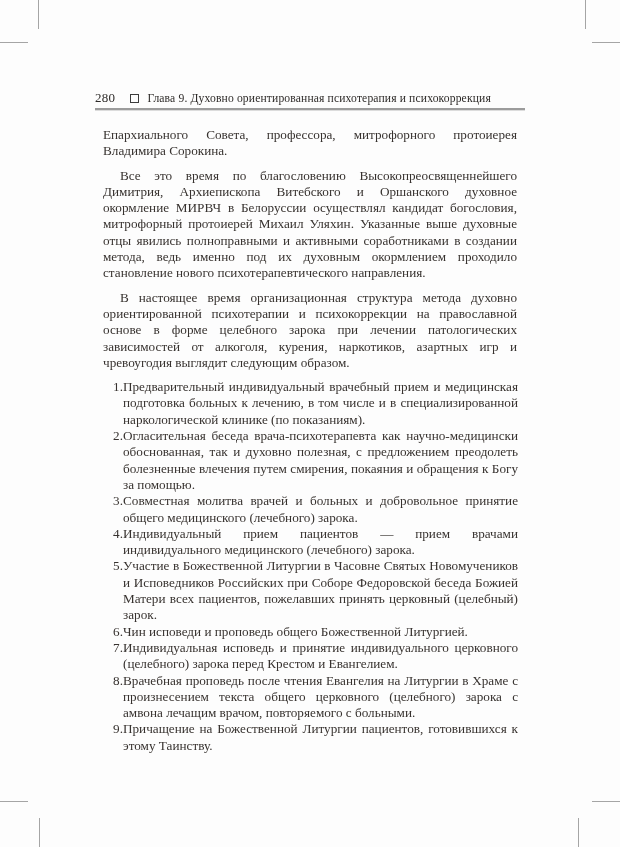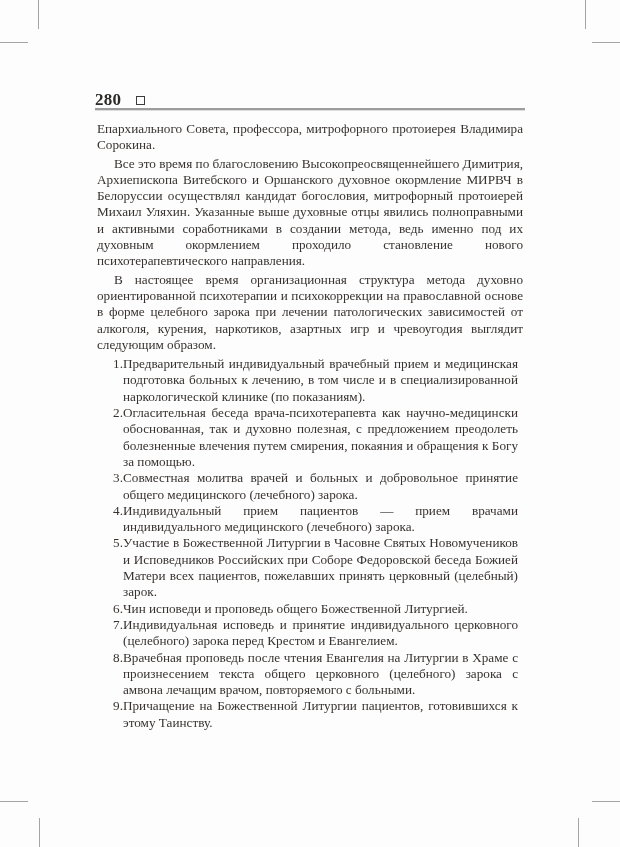--- a/index.html
+++ b/index.html
@@ -30,40 +30,40 @@
   .bl-h{left:0;top:801px;}
   .bl-v{left:39px;top:818px;}
   .br-h{left:592px;top:801px;}
   .br-v{left:578px;top:818px;}
   
   .running-head{
     position:absolute;left:95px;top:90px;width:430px;
     display:flex;align-items:center;
     color:var(--header_text);
   }
-  .pagenum{font-weight:bold;font-size:17px;letter-spacing:0.3px;}
+  .pagenum{font-weight:normal;font-size:13px;letter-spacing:0.3px;}
   .sq{
     width:7px;height:7px;border:1.3px solid #3c3c3c;
     margin-left:15px;margin-right:8px;flex:0 0 auto;
     background:transparent;
   }
   .chapter{font-size:11.6px;letter-spacing:0.15px;white-space:nowrap;}
   .head-rule{
     position:absolute;left:95px;top:108px;width:430px;height:2px;
     background:var(--rule);
     box-shadow:0 1px 0 #dcdcdc;
   }
   
   .textblock{
     position:absolute;left:95px;top:119px;width:430px;
     color:var(--text);
     font-size:13.2px;line-height:16.3px;
     text-align:justify;
   }
-  .textblock p{margin:2px;}
+  .textblock p{margin:8px;}
   p.ind{text-indent:17px;font-family:Liberation Serif, serif;}
   .numlist{margin-top:3px;}
   .item{display:flex;}
   .item .num{flex:0 0 28px;text-align:right;white-space:nowrap;}
   .item .txt{margin-left:0;width:395px;text-align:justify;}
 </style>
 </head>
 <body>
 
 <div class="page">
@@ -73,20 +73,21 @@
   <div class="mark v tr-v"></div>
   <div class="mark h tr-h"></div>
   <div class="mark h bl-h"></div>
   <div class="mark v bl-v"></div>
   <div class="mark h br-h"></div>
   <div class="mark v br-v"></div>
 
   <div class="running-head">
     <span class="pagenum">280</span>
     <span class="sq"></span>
+    <span class="chapter">Глава 9. Духовно ориентированная психотерапия и психокоррекция</span>
   </div>
   <div class="head-rule"></div>
 
   <div class="textblock">
     <p>Епархиального Совета, профессора, митрофорного протоиерея Владимира Сорокина.</p>
     <p class="ind">Все это время по благословению Высокопреосвященнейшего Димитрия, Архиепископа Витебского и Оршанского духовное окормление МИРВЧ в Белоруссии осуществлял кандидат богословия, митрофорный протоиерей Михаил Уляхин. Указанные выше духовные отцы явились полноправными и активными соработниками в создании метода, ведь именно под их духовным окормлением проходило становление нового психотерапевтического направления.</p>
     <p class="ind">В настоящее время организационная структура метода духовно ориентированной психотерапии и психокоррекции на православной основе в форме целебного зарока при лечении патологических зависимостей от алкоголя, курения, наркотиков, азартных игр и чревоугодия выглядит следующим образом.</p>
 
     <div class="numlist">
       <div class="item">

